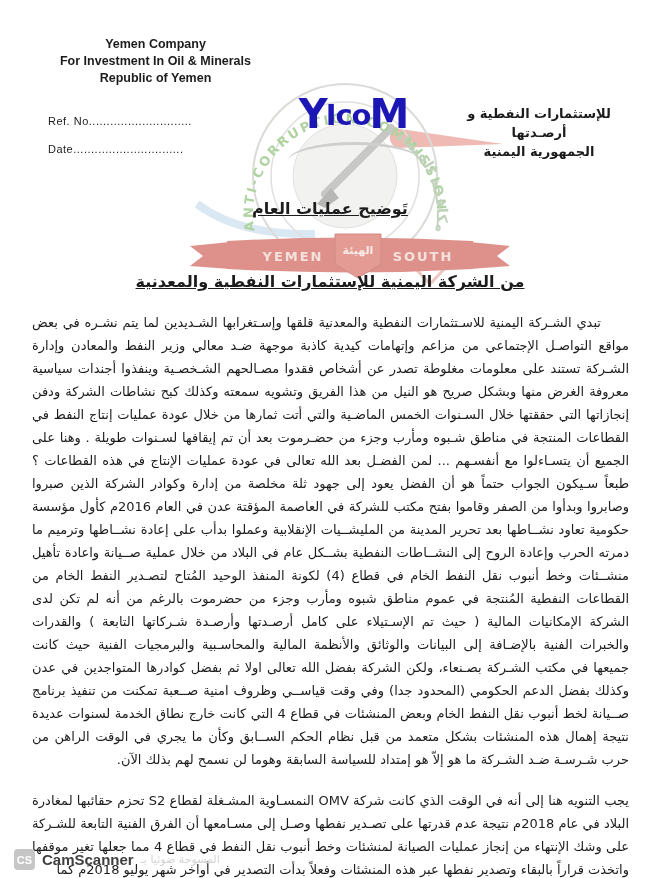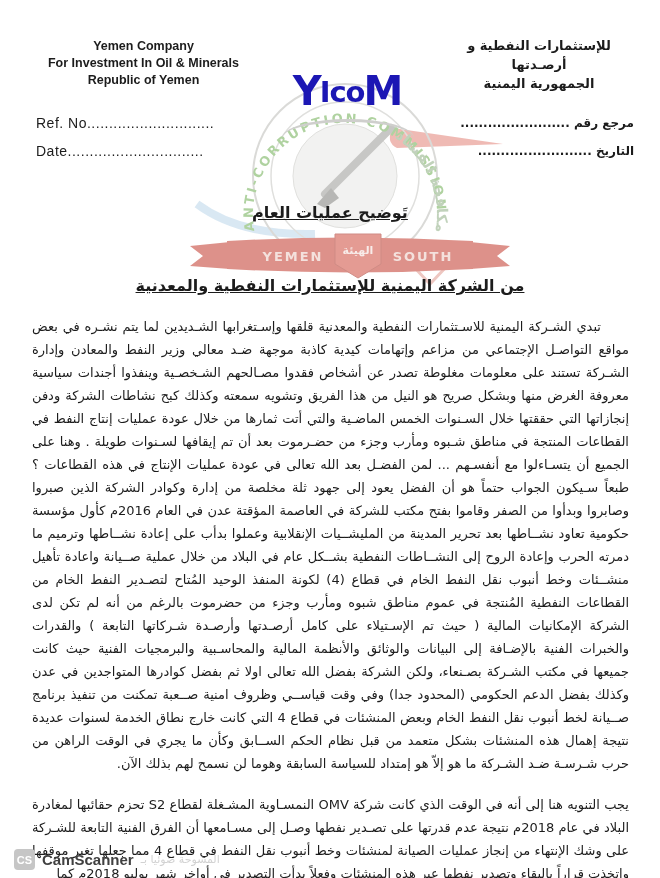--- a/index.html
+++ b/index.html
@@ -13,26 +13,26 @@
     overflow:hidden;
   }
   
   .watermark{
     position:absolute;left:185px;top:76px;
     opacity:.55;z-index:0;pointer-events:none;
   }
   
   .hdr{
     position:relative;z-index:1;
-    display:flex;justify-content:space-between;align-items:center;
-    padding:36px 26px 0 36px;
+    display:flex;justify-content:space-between;align-items:flex-end;
+    padding:36px 26px 0 48px;
   }
   .hdr-left{width:215px;text-align:center;}
   .hdr-left .en-line{font-weight:bold;font-size:12.5px;line-height:17px;font-family:"Liberation Sans","DejaVu Sans",sans-serif;}
-  .ref-block{margin-top:22px;text-align:left;font-size:14px;font-family:"Liberation Sans","DejaVu Sans",sans-serif;}
+  .ref-block{margin-top:22px;text-align:left;font-size:11px;font-family:"Liberation Sans","DejaVu Sans",sans-serif;}
   .ref-block div{margin-top:4px;line-height:24px;letter-spacing:.5px;}
   .hdr-center{width:170px;text-align:center;padding-top:8px;}
   .logo-word{color:#1c17b4;font-weight:bold;letter-spacing:-1px;line-height:1;display:inline-flex;align-items:center;}
   .logo-big{font-size:40px;}
   .logo-mid{font-size:29px;margin:0 -1px;padding-top:3px;}
   .logo-arc{width:132px;height:16px;margin:8px auto 0;
     border-top:3px solid #cfcfcd;border-radius:100% 100% 0 0 / 200% 200% 0 0;}
   .hdr-right{width:190px;text-align:center;direction:rtl;}
   .hdr-right .ar-line{font-weight:bold;font-size:13px;line-height:19px;}
   .ref-block-ar{margin-top:16px;text-align:right;font-size:12px;font-weight:bold;}
@@ -127,24 +127,20 @@
         <span class="logo-big">Y</span>
         <span class="logo-mid">Ico</span>
         <span class="logo-big">M</span>
       </span>
       <div class="logo-arc"></div>
     </div>
 
     <div class="hdr-right">
       <div class="ar-line">للإستثمارات النفطية و أرصـدتها</div>
       <div class="ar-line">الجمهورية اليمنية</div>
-      <div class="ref-block-ar">
-        <div>مرجع رقم ........................</div>
-        <div>التاريخ .........................</div>
-      </div>
     </div>
   </div>
 
   <div class="titles">
     <div>
       <span class="title1">تَوضيح عمليات العام</span>
     </div>
     <div class="title2-wrap">
       <span class="title2">من الشركة اليمنية للإستثمارات النفطية والمعدنية</span>
     </div>

